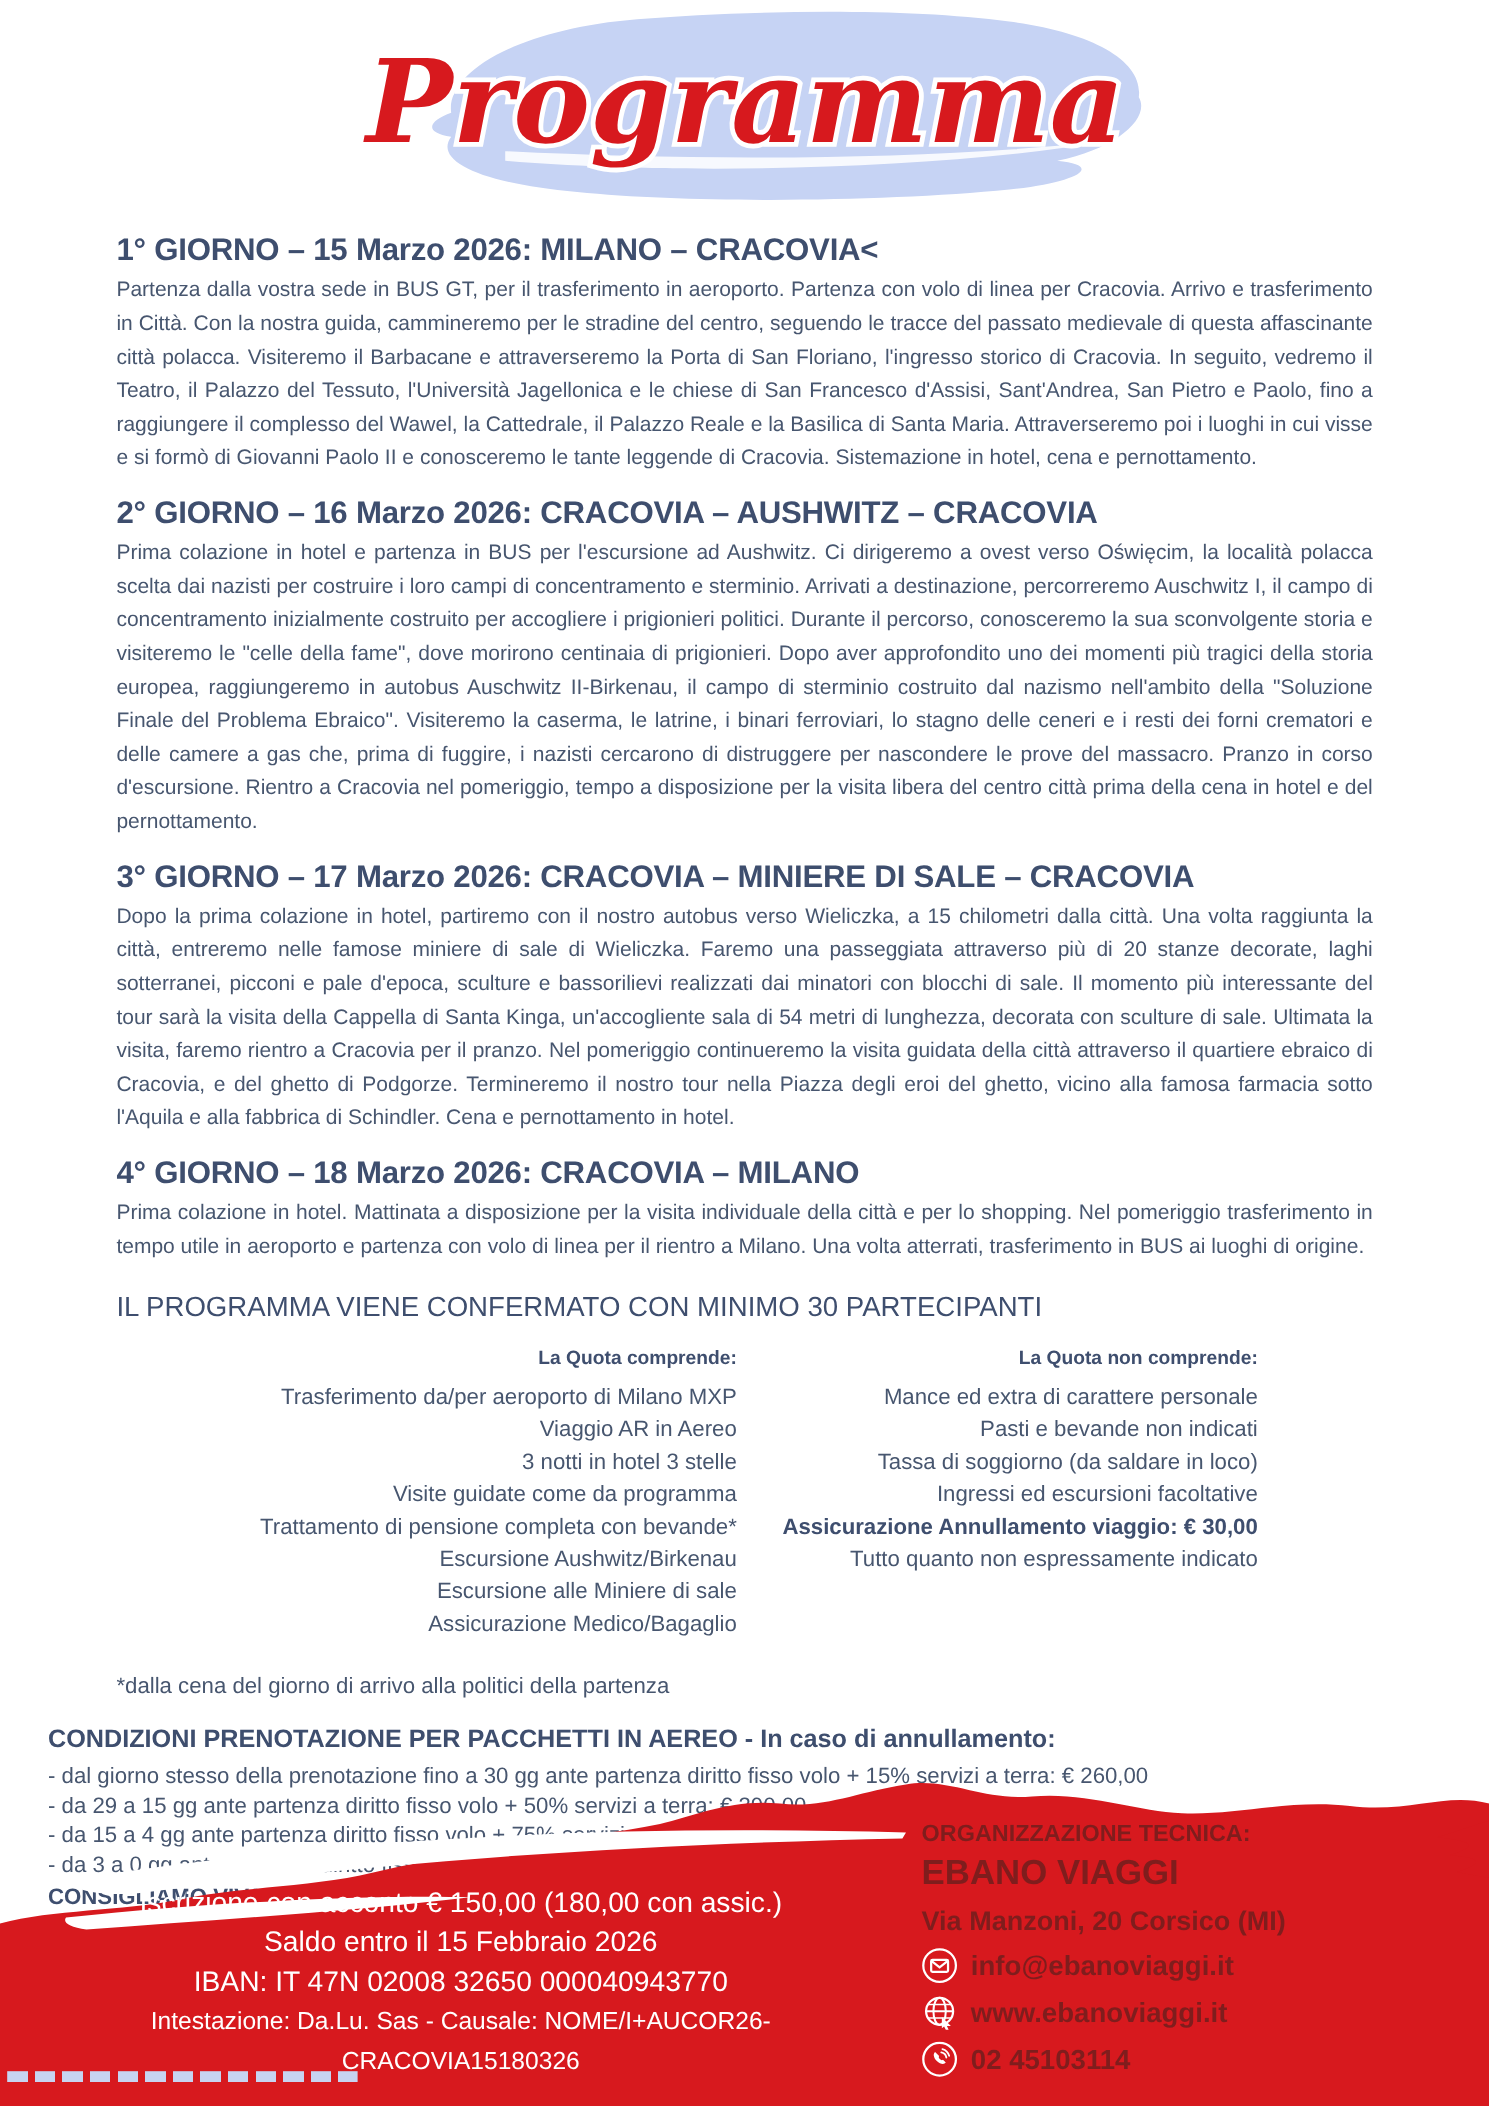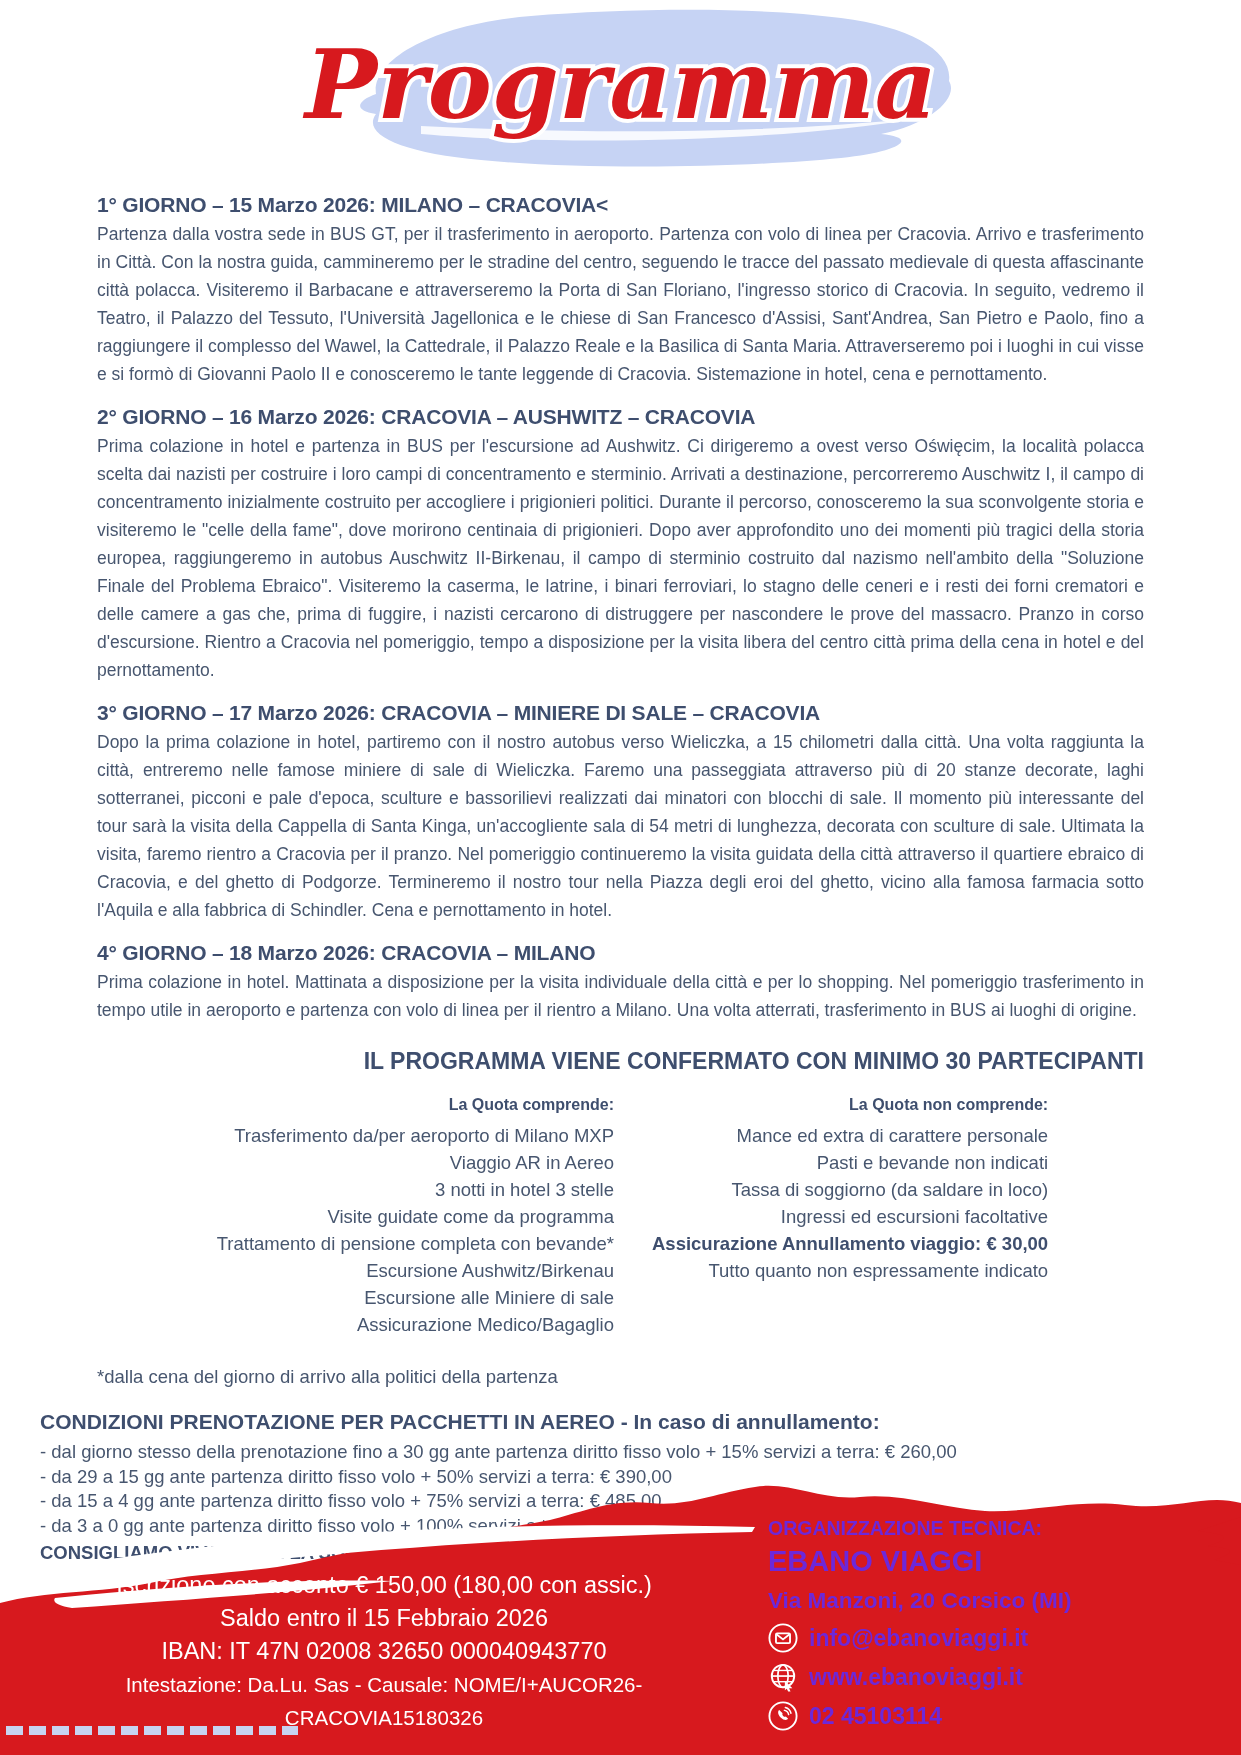--- a/index.html
+++ b/index.html
@@ -19,37 +19,37 @@
     height:170px;
     padding-top:6px;
     text-align:center;
   }
   .title-wrap svg{display:inline-block;}
   
   .content{margin:4px 97px 0 97px;}
   .day{margin-top:17px;}
   .day h2{
     margin:0 0 3px 0;
-    font-size:21px;
+    font-size:26px;
     font-weight:bold;
     color:#3e4e6e;
     letter-spacing:-0.2px;
   }
   .day p{
     margin:0;
     font-size:17.5px;
     line-height:28px;
     text-align:justify;
     color:#47566f;
   }
   .confirmation{
     margin-top:24px;
-    text-align:right;
+    text-align:left;
     font-size:23px;
-    font-weight:bold;
+    font-weight:normal;
     color:#3e4e6e;
   }
   
   .quota-row{
     display:flex;
     margin-top:16px;
     font-size:18.5px;
     line-height:27px;
     color:#47566f;
   }
@@ -99,21 +99,21 @@
     left:28px;top:234px;width:712px;
     text-align:center;
     color:#ffffff;
     font-weight:normal;
   }
   .pay-line{font-size:23.5px;line-height:33px;}
   .pay-line.small{font-size:20.5px;}
   .org-block{
     position:absolute;
     left:768px;top:182px;width:440px;
-    color:#6d28d9;
+    color:#7f1d1d;
   }
   .org-label{font-size:19.5px;font-weight:bold;}
   .org-agency{font-size:29px;font-weight:bold;margin-top:5px;}
   .org-address{font-size:22.5px;font-weight:bold;margin-top:10px;}
   .contact-row{
     display:flex;align-items:center;
     margin-top:9px;
   }
   .contact-row .cicon{width:30px;height:30px;margin-right:11px;flex:0 0 auto;}
   .contact-text{font-size:23px;font-weight:bold;}

